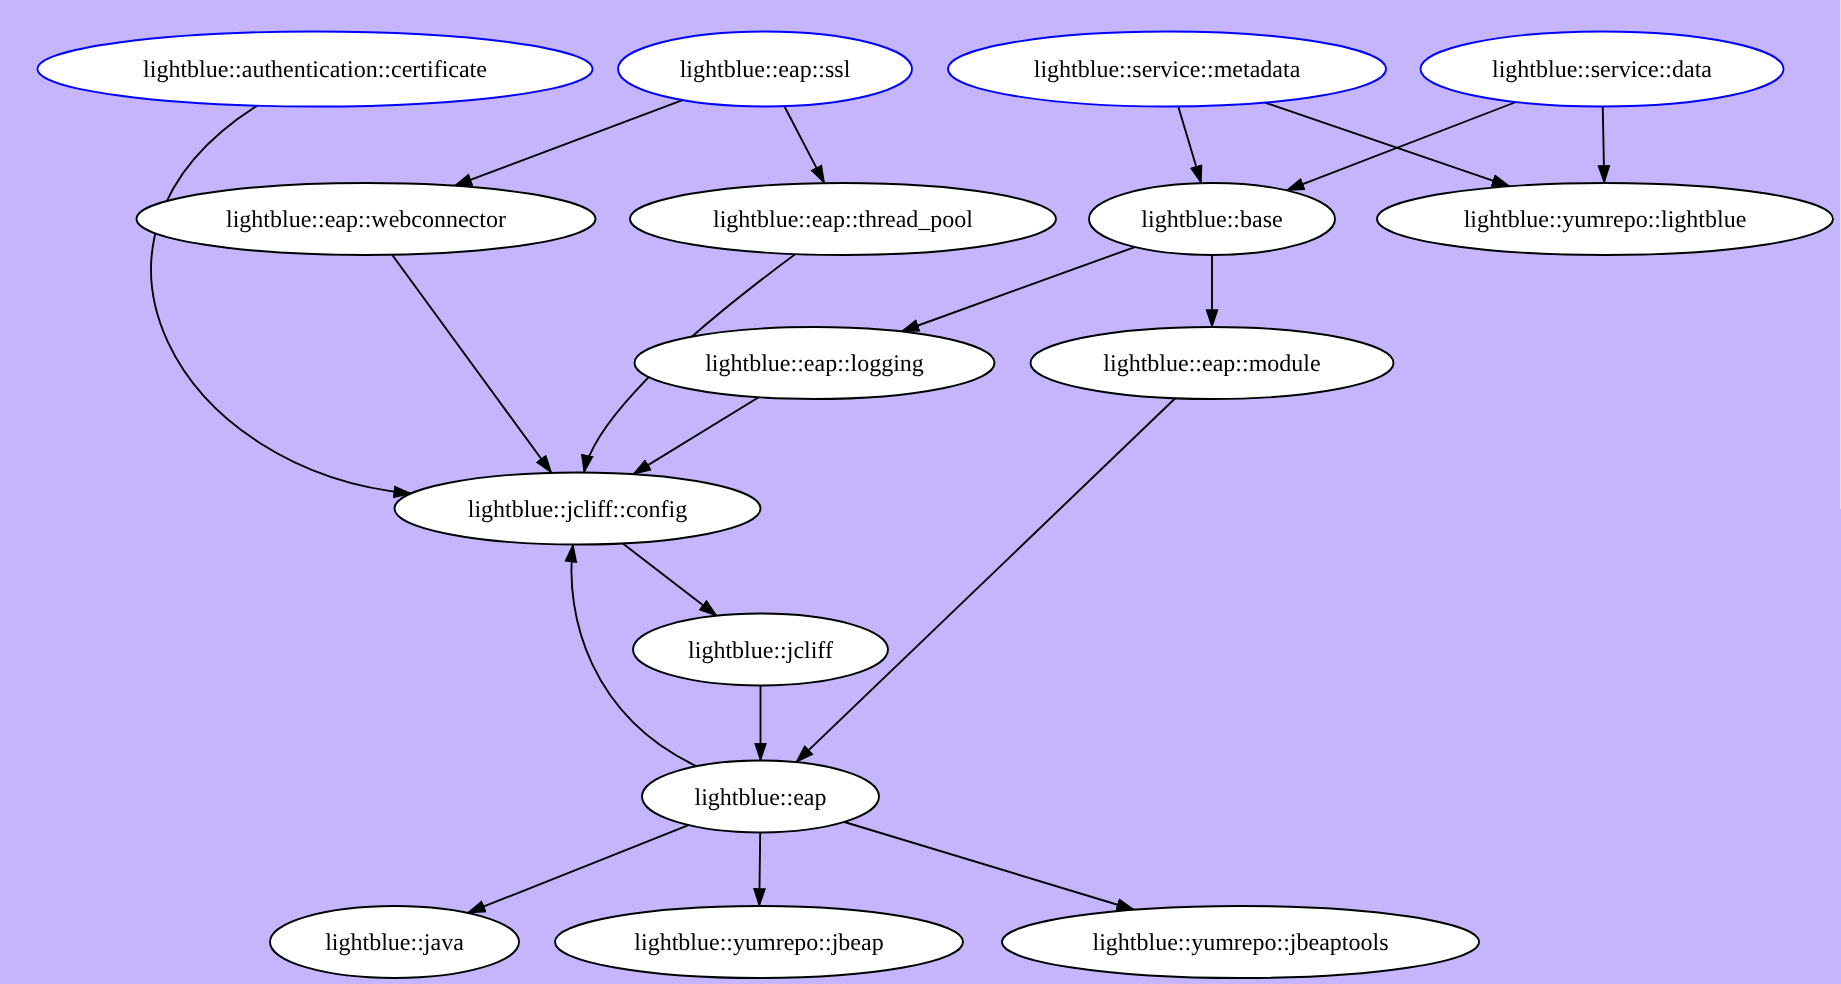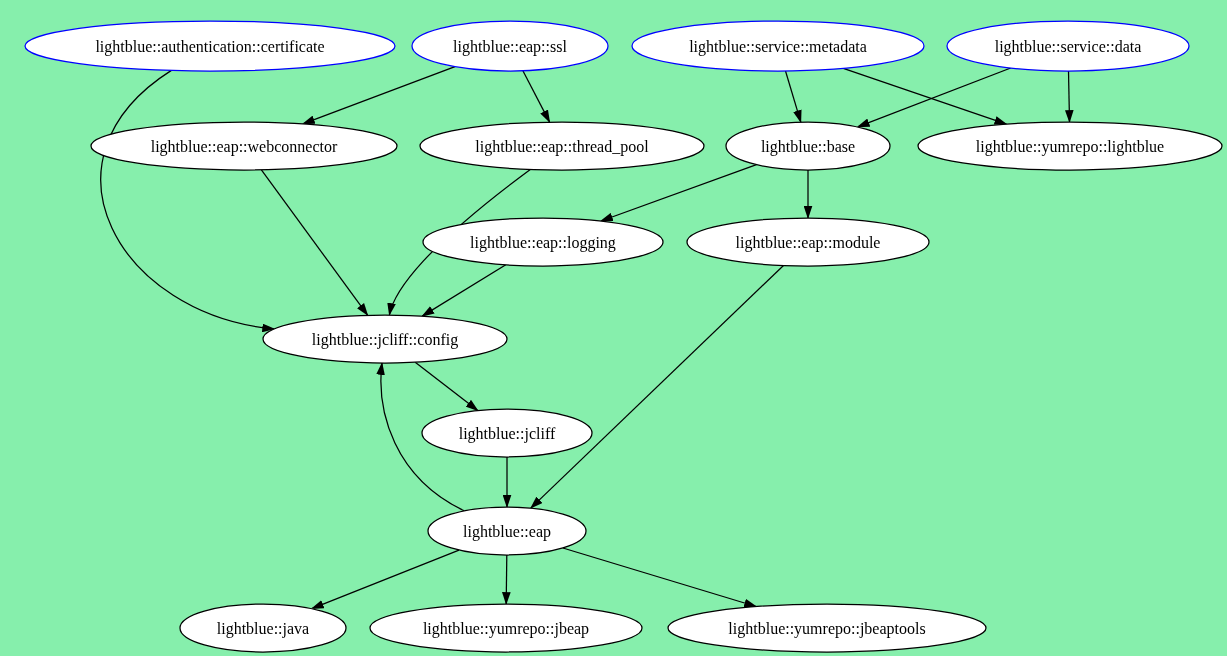--- a/index.html
+++ b/index.html
@@ -3,21 +3,21 @@
 <meta charset="utf-8">
 <style>
   html, body {
     margin: 0;
     padding: 0;
     background: #ffffff;
   }
   #canvas-wrap {
     width: 1227px;
     height: 656px;
-    background: #86efac;
+    background: #c4b5fd;
     position: relative;
     overflow: hidden;
   }
   svg {
     display: block;
     font-family: "Liberation Serif", "DejaVu Serif", serif;
   }
   .node-label {
     font-size: 16px;
     fill: #000000;

